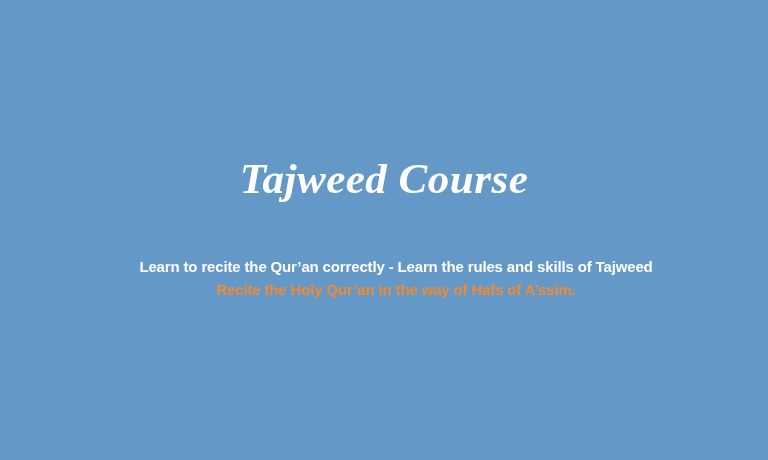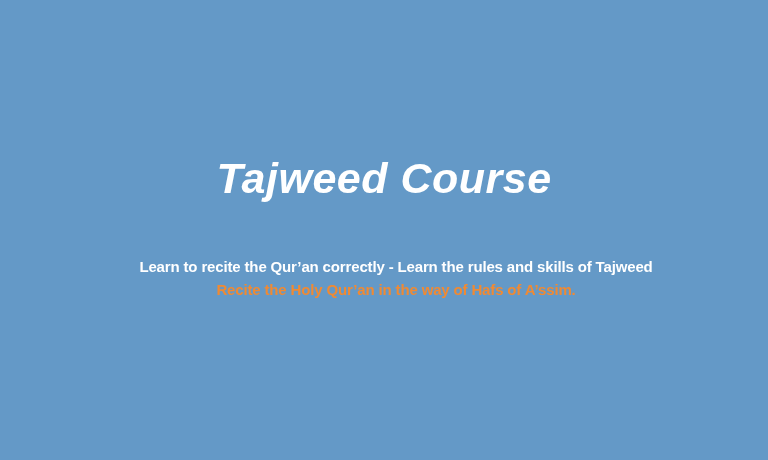--- a/index.html
+++ b/index.html
@@ -24,21 +24,21 @@
   }
 
   
   #course-title {
     position: absolute;
     left: 0;
     top: 0;
     width: 768px;
     text-align: center;
     color: #ffffff;
-    font-family: Liberation Sans, sans-serif;
+    font-family: Liberation Serif, serif;
     font-size: 43px;
     font-weight: bold;
     font-style: italic;
     letter-spacing: 0.5px;
     line-height: 1;
     padding-top: 157px;
     white-space: nowrap;
   }
 
   

